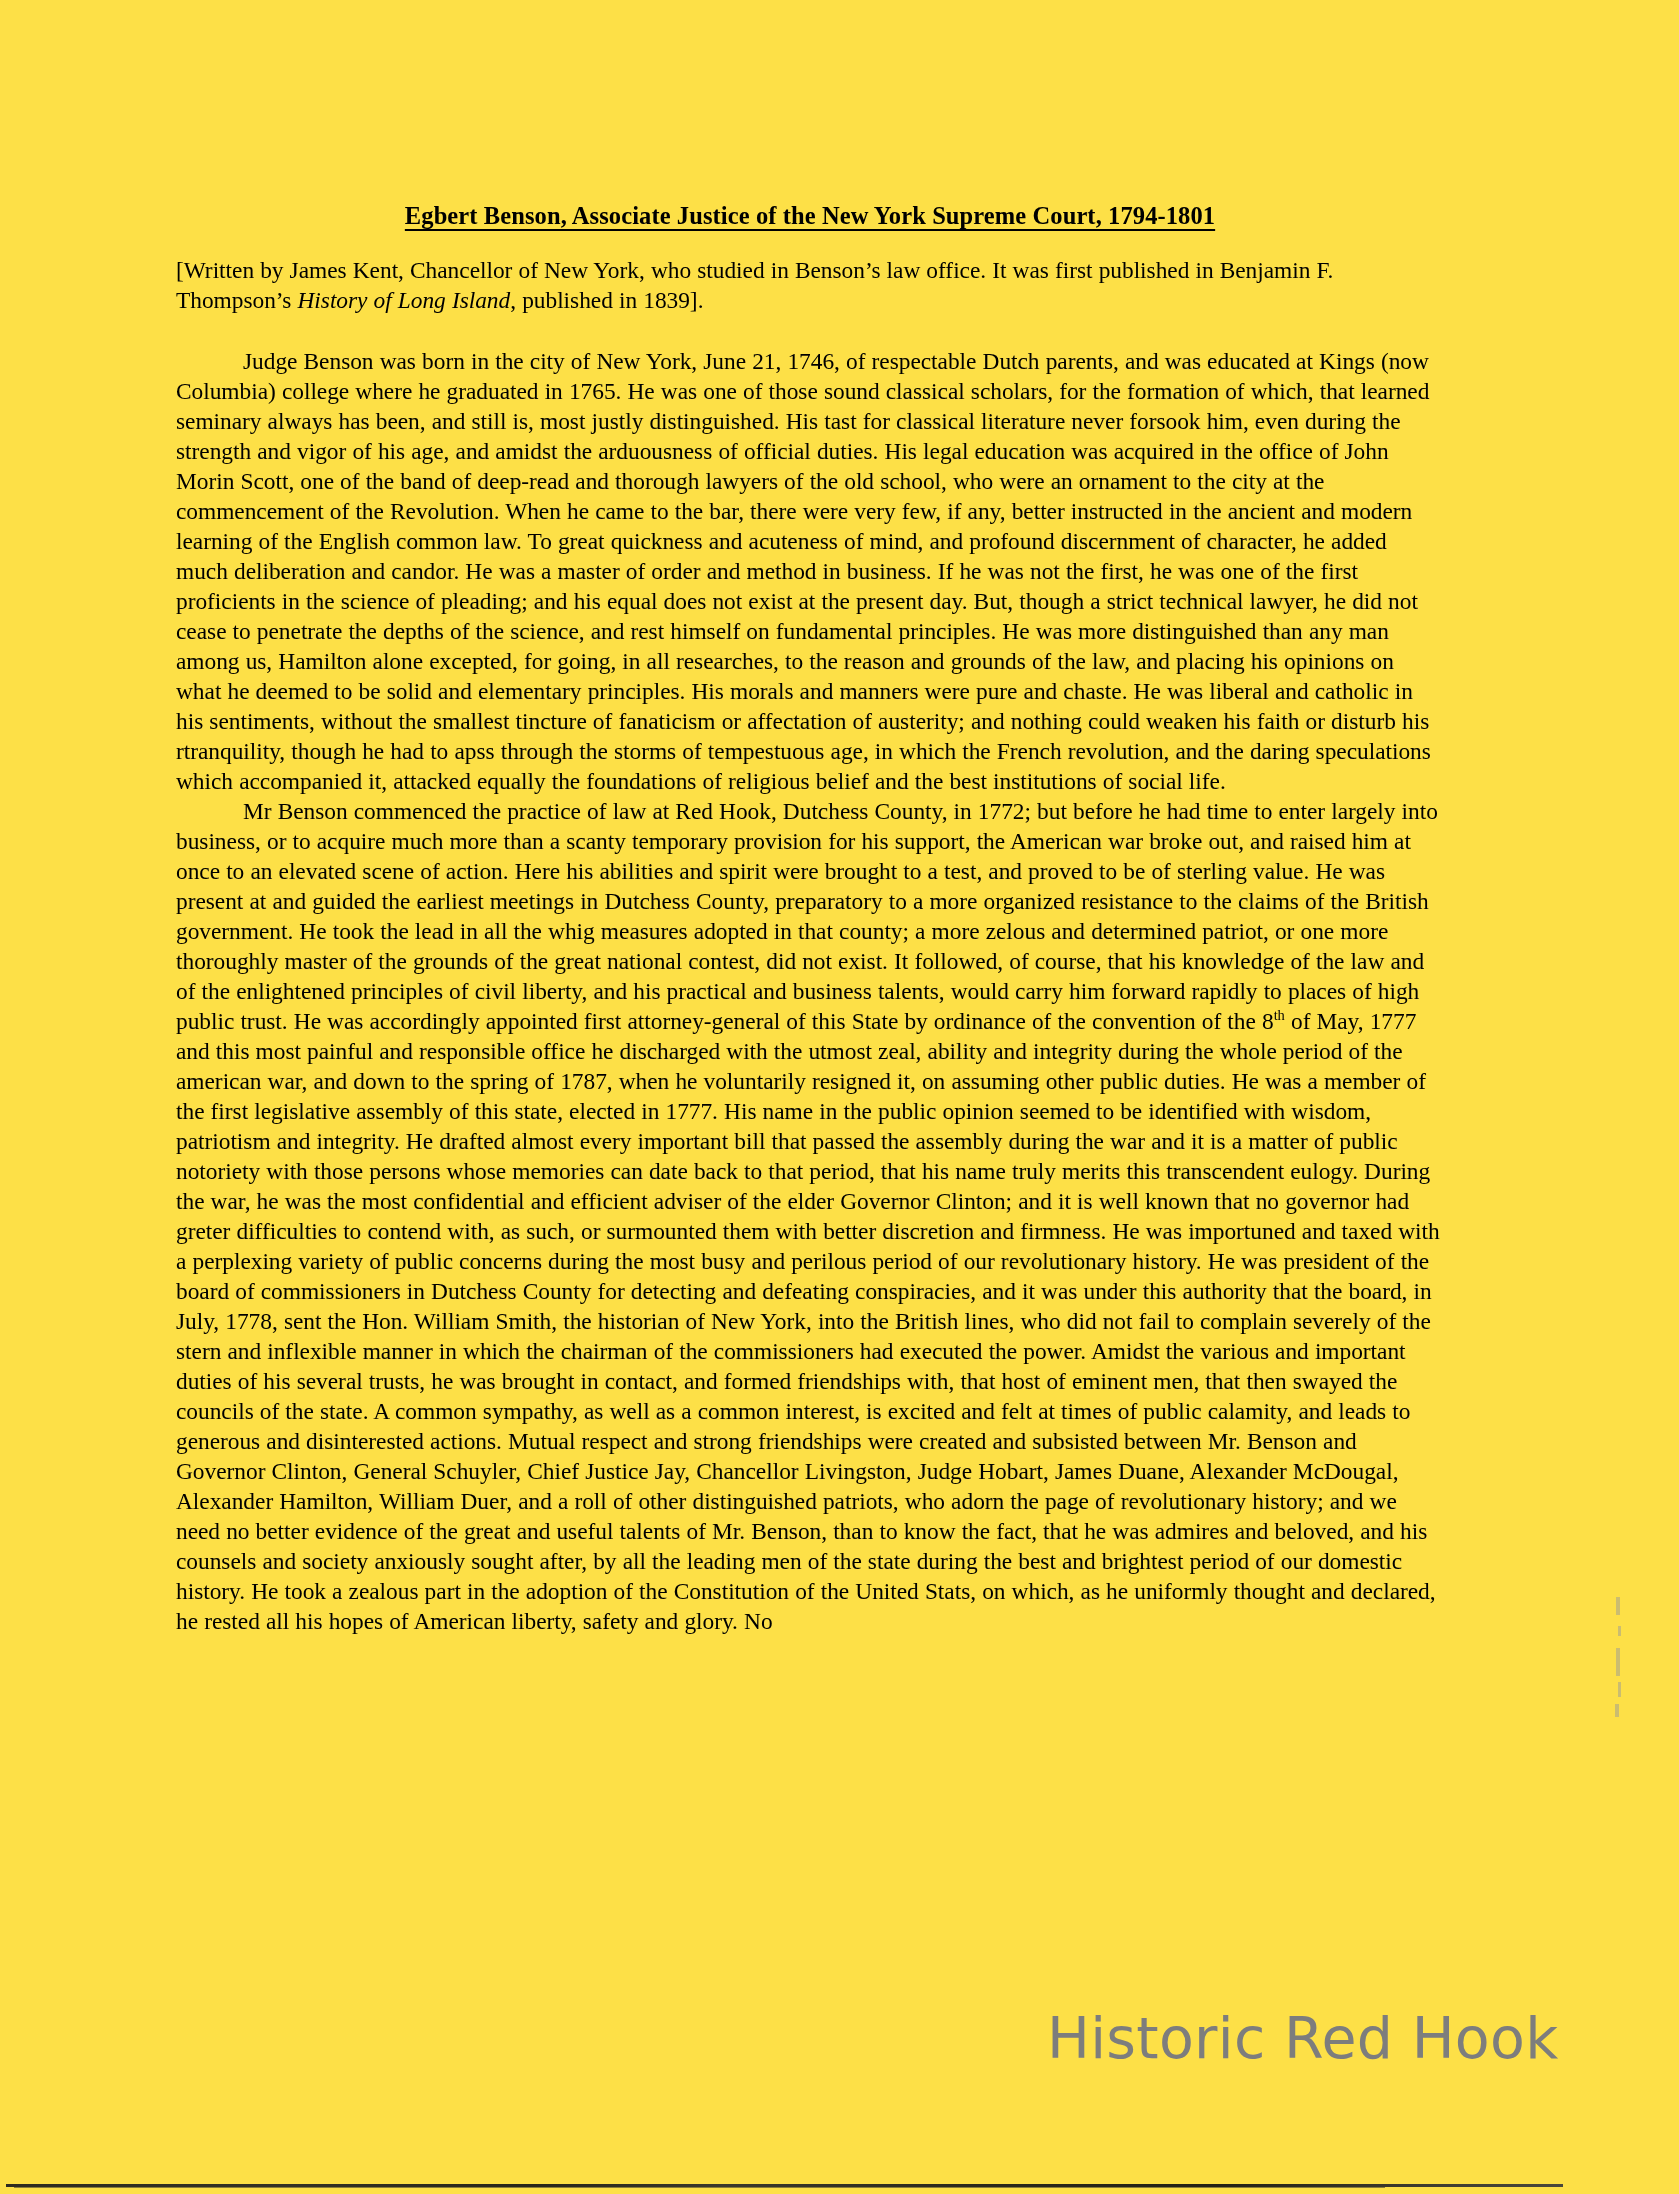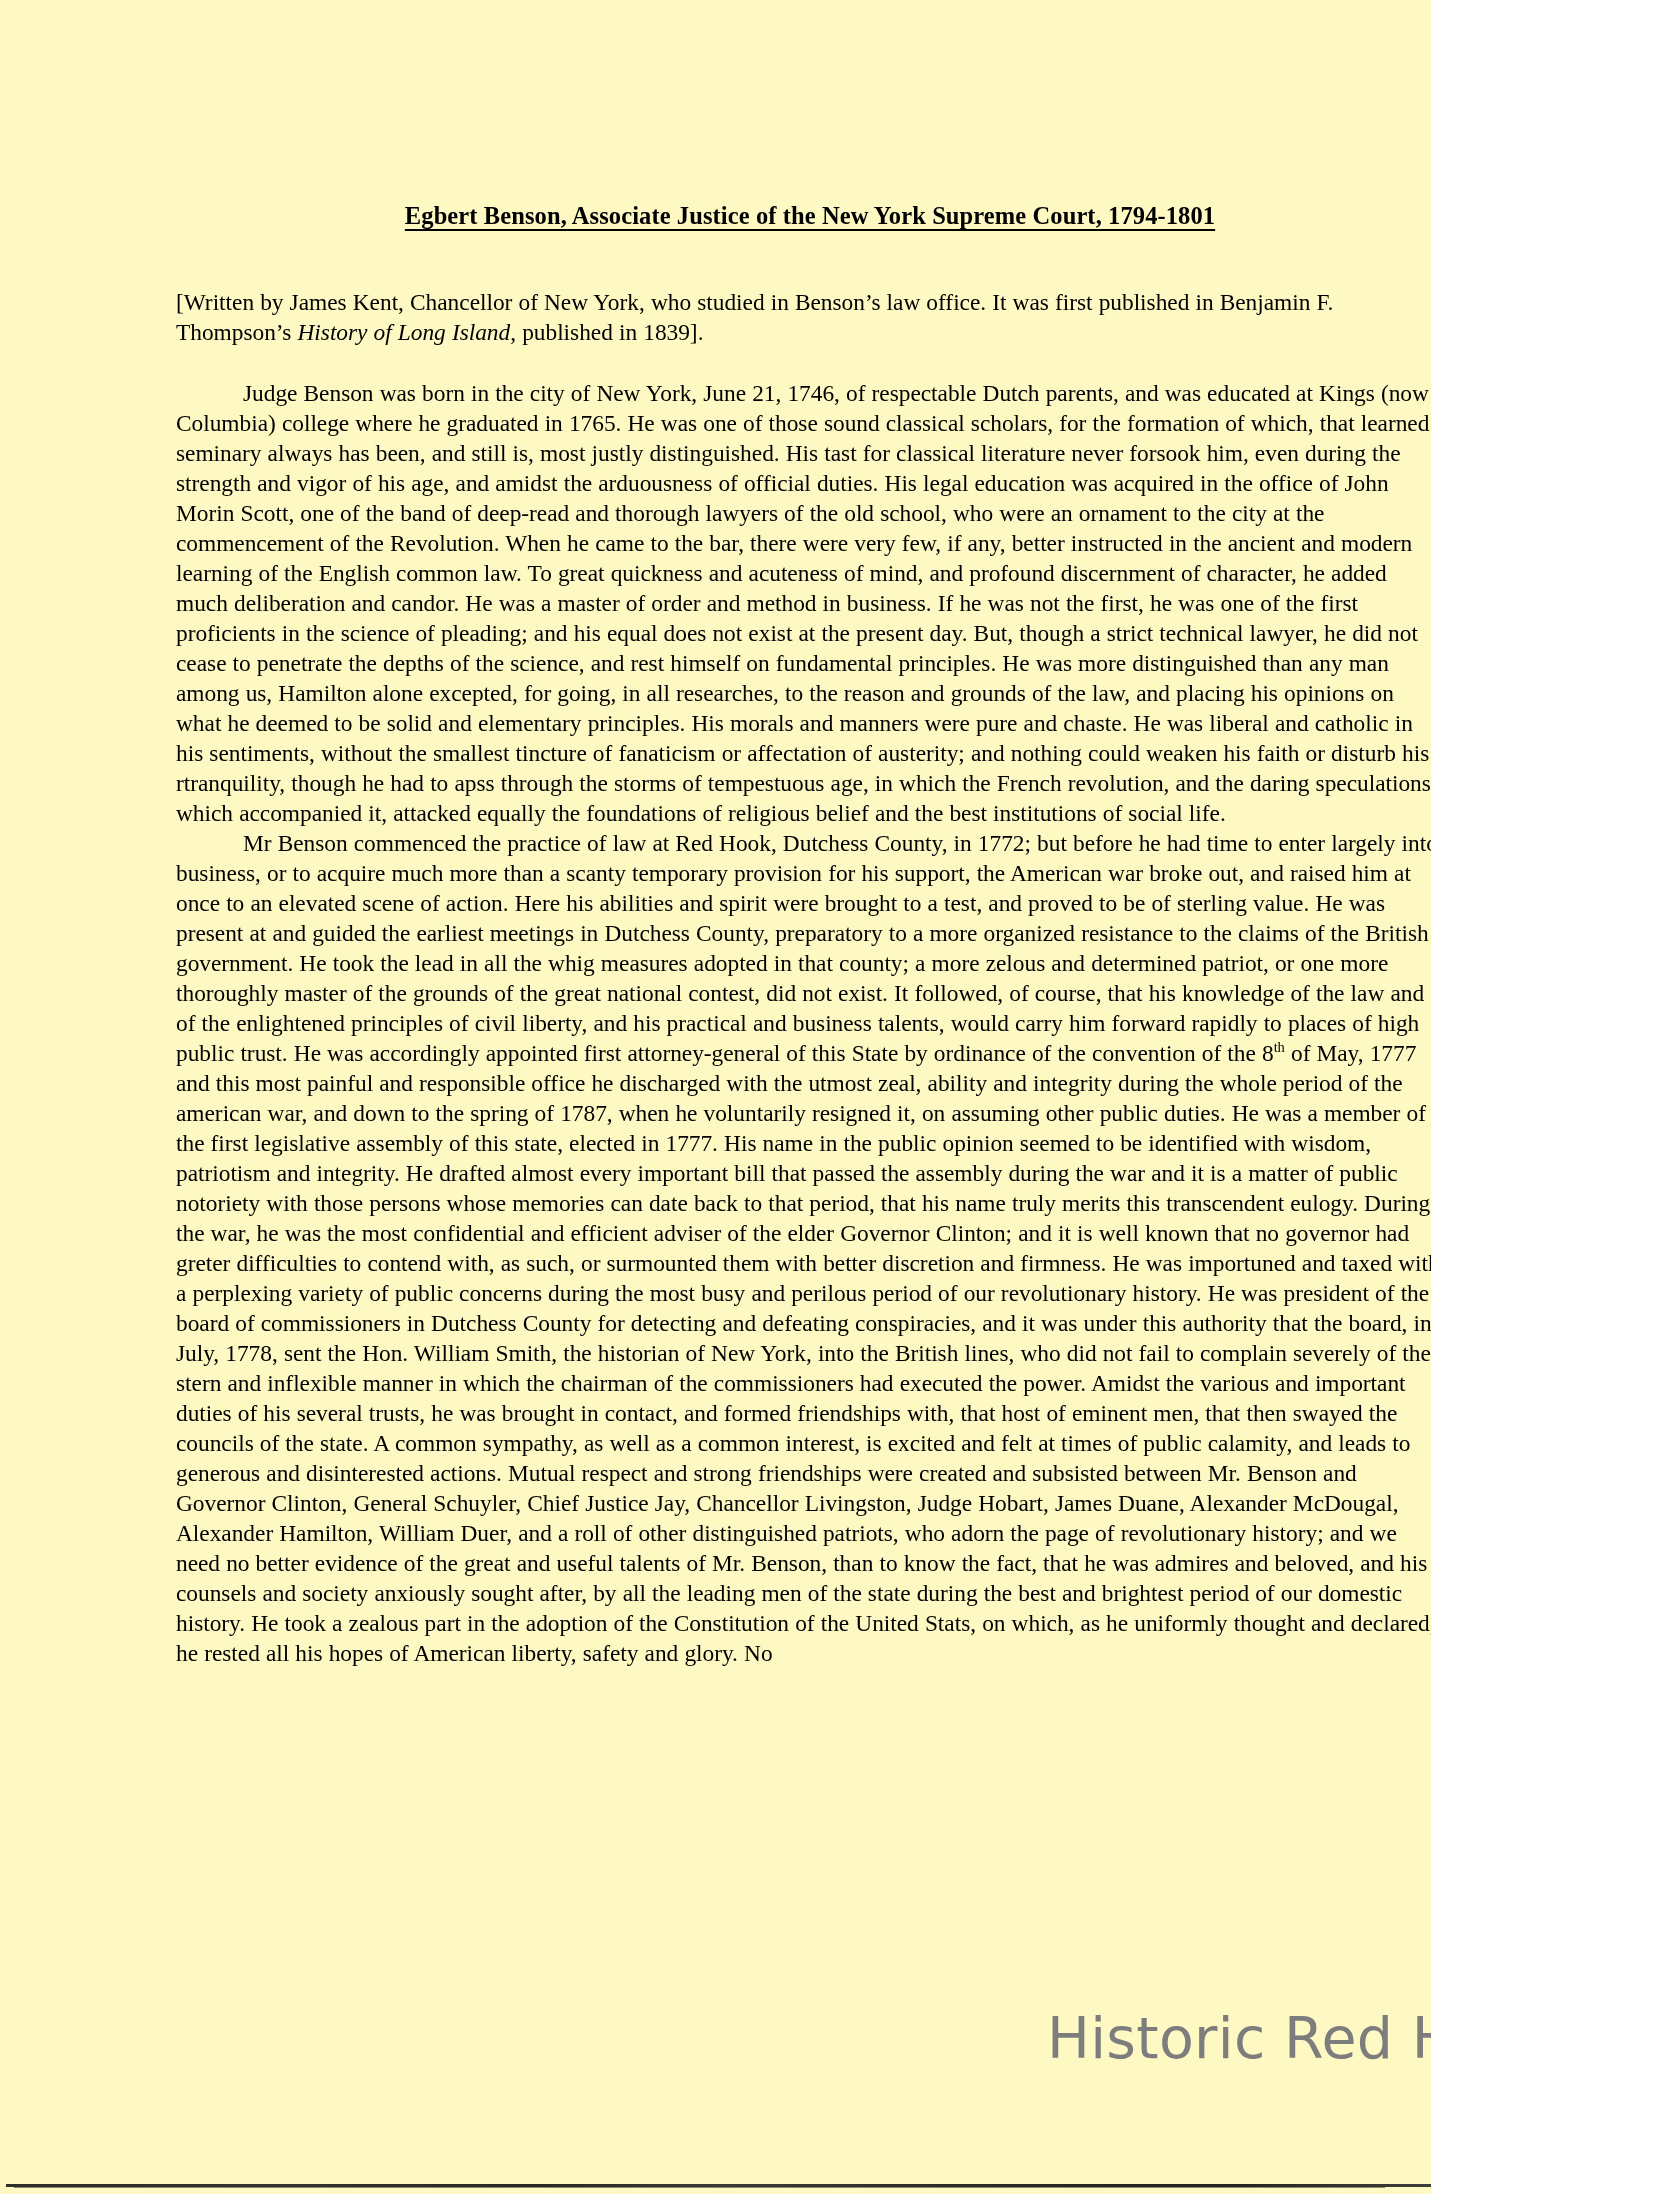--- a/index.html
+++ b/index.html
@@ -3,23 +3,23 @@
 <meta charset="utf-8">
 <style>
   html, body {
     margin: 0;
     padding: 0;
     background: #ffffff;
   }
 
   .page {
     position: relative;
-    width: 1431px;
+    width: 1679px;
     height: 2194px;
-    background: #fef9c3;
+    background: #fde047;
     overflow: hidden;
     font-family: "Liberation Serif", "DejaVu Serif", serif;
     color: #000000;
   }
 
   
   .sheet {
     position: absolute;
     left: 176px;
     top: 0;
@@ -41,21 +41,21 @@
   .para {
     margin: 0;
     font-size: 23.4px;
     line-height: 30px;
     text-align: left;
     letter-spacing: -0.03px;
     word-spacing: 0.3px;
   }
 
   .para-editorial {
-    padding-top: 56px;
+    padding-top: 24px;
   }
 
   .para-body {
     padding-top: 31px;
     text-indent: 67px;
   }
 
   .para-body.tight {
     padding-top: 0;
   }

